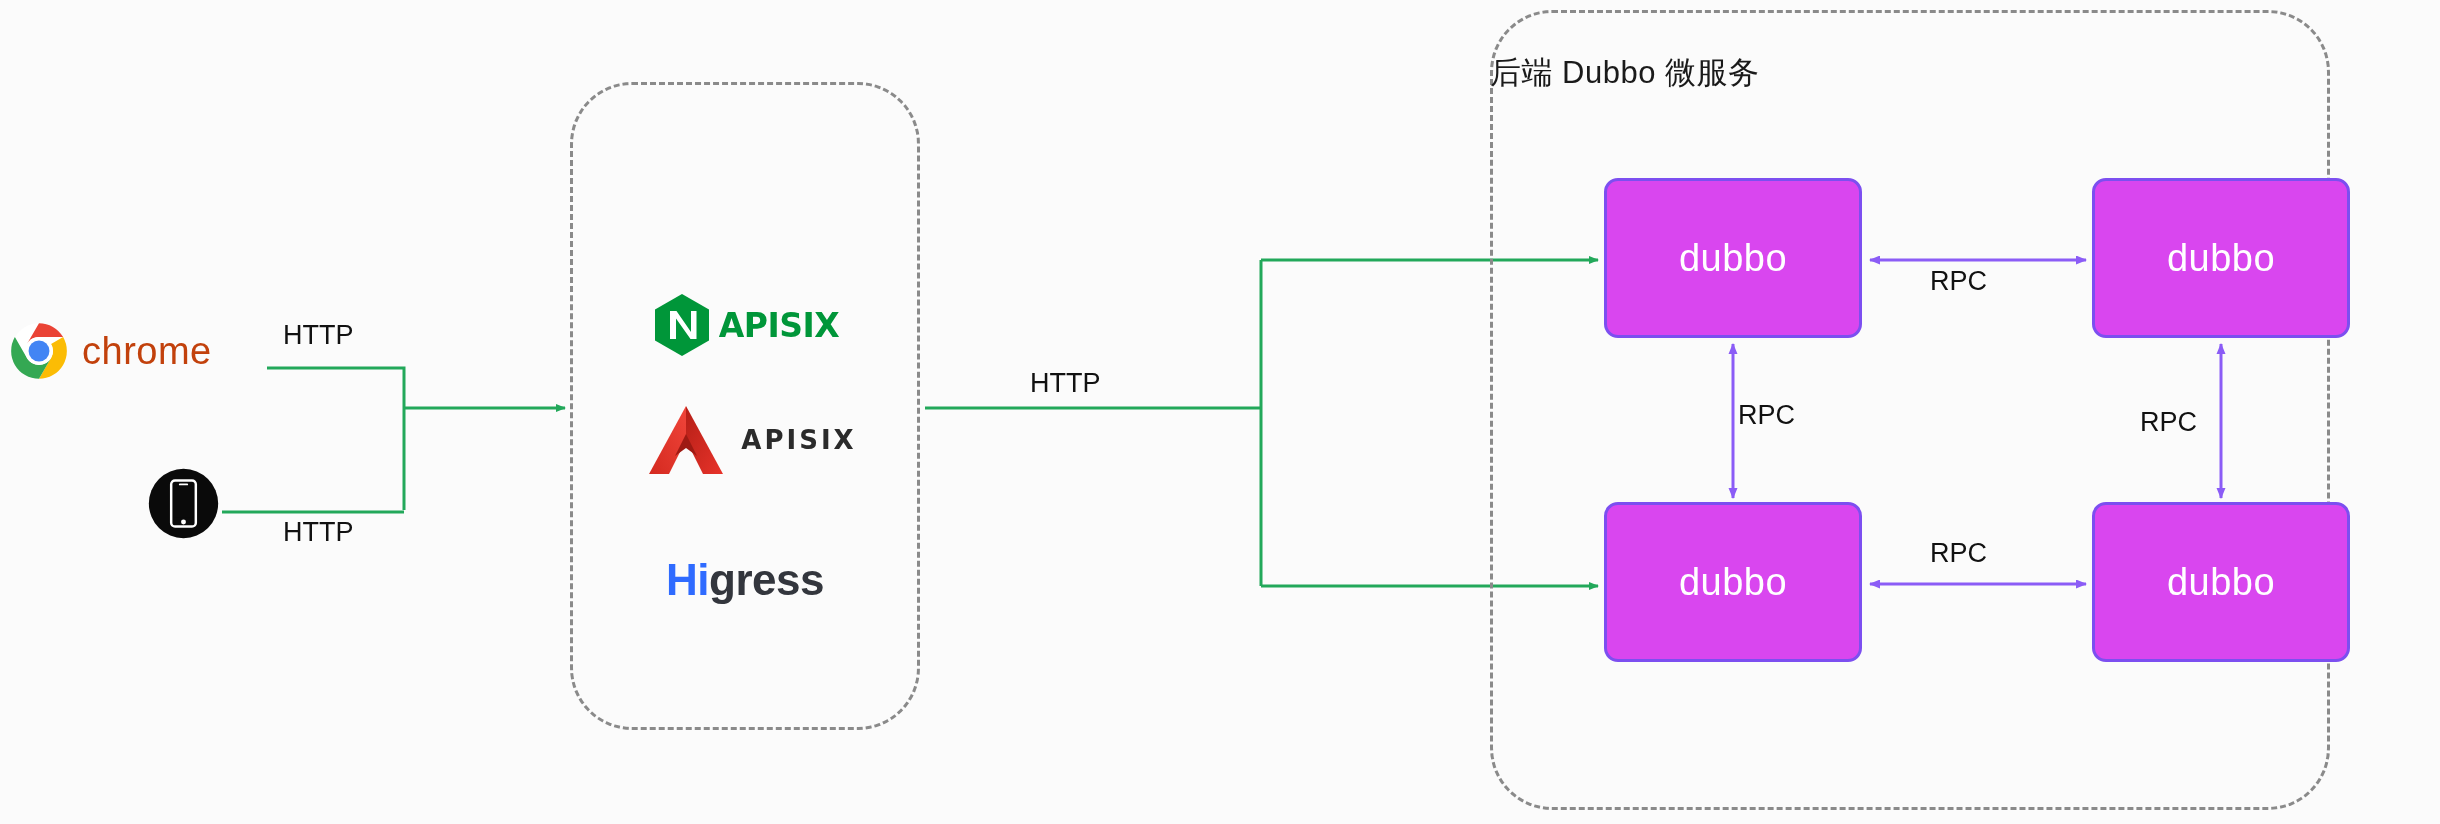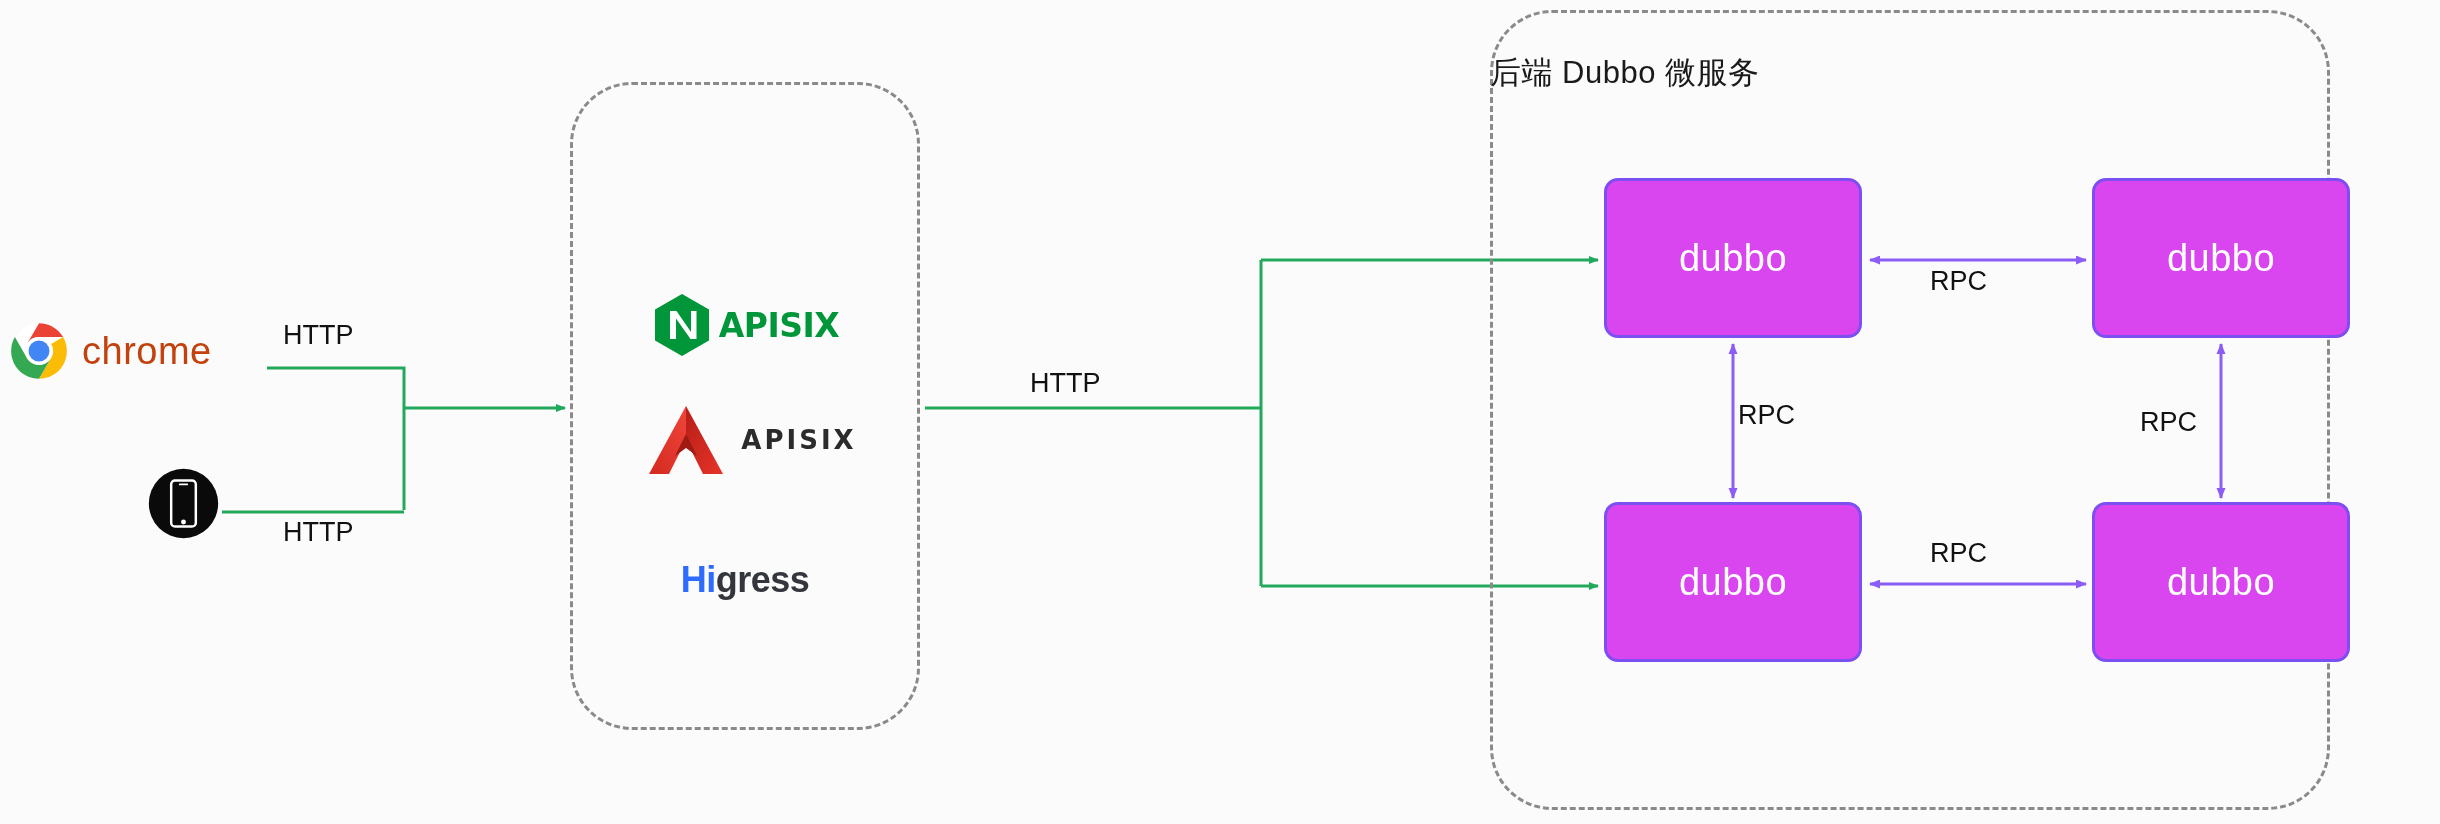--- a/index.html
+++ b/index.html
@@ -126,21 +126,21 @@
     font-family: "DejaVu Sans", sans-serif;
   }
   .apisix-word {
     font-size: 26px;
     font-weight: 700;
     color: #2b2b2b;
     letter-spacing: 3px;
     font-family: "DejaVu Sans", sans-serif;
   }
   .higress-word {
-    font-size: 36px;
+    font-size: 44px;
     font-weight: 700;
     color: #33363d;
     letter-spacing: -0.5px;
   }
   .higress-hi { color: #2f6bff; }
 </style>
 </head>
 <body>
 
 <div id="canvas">

